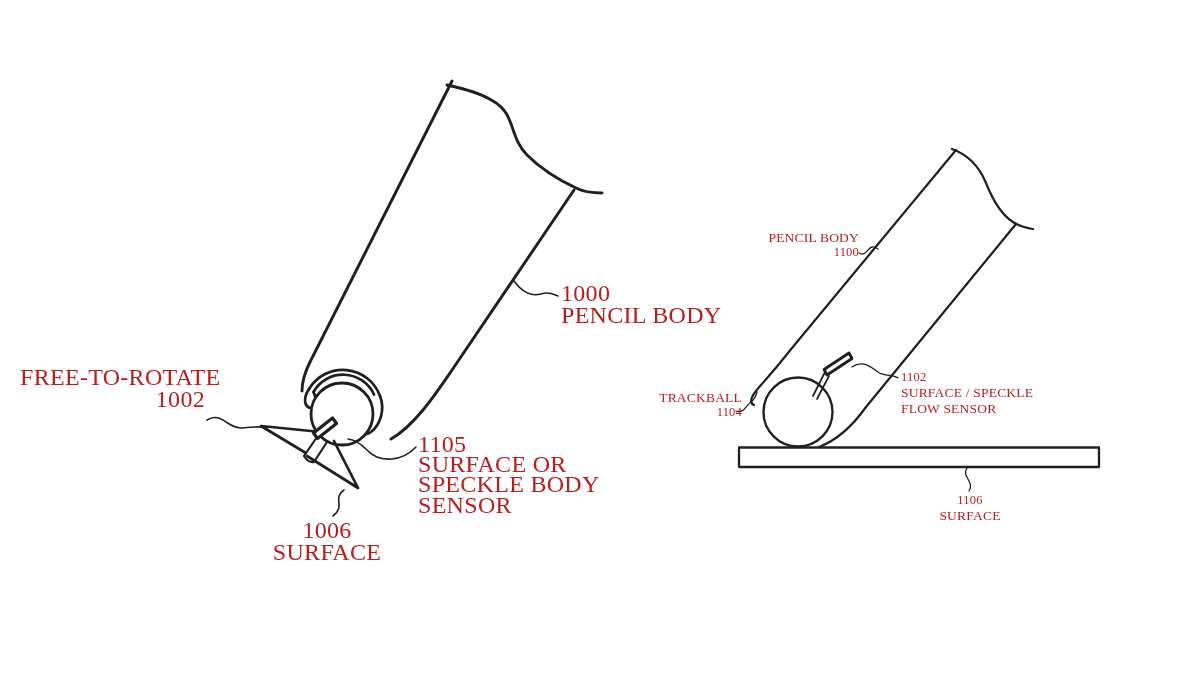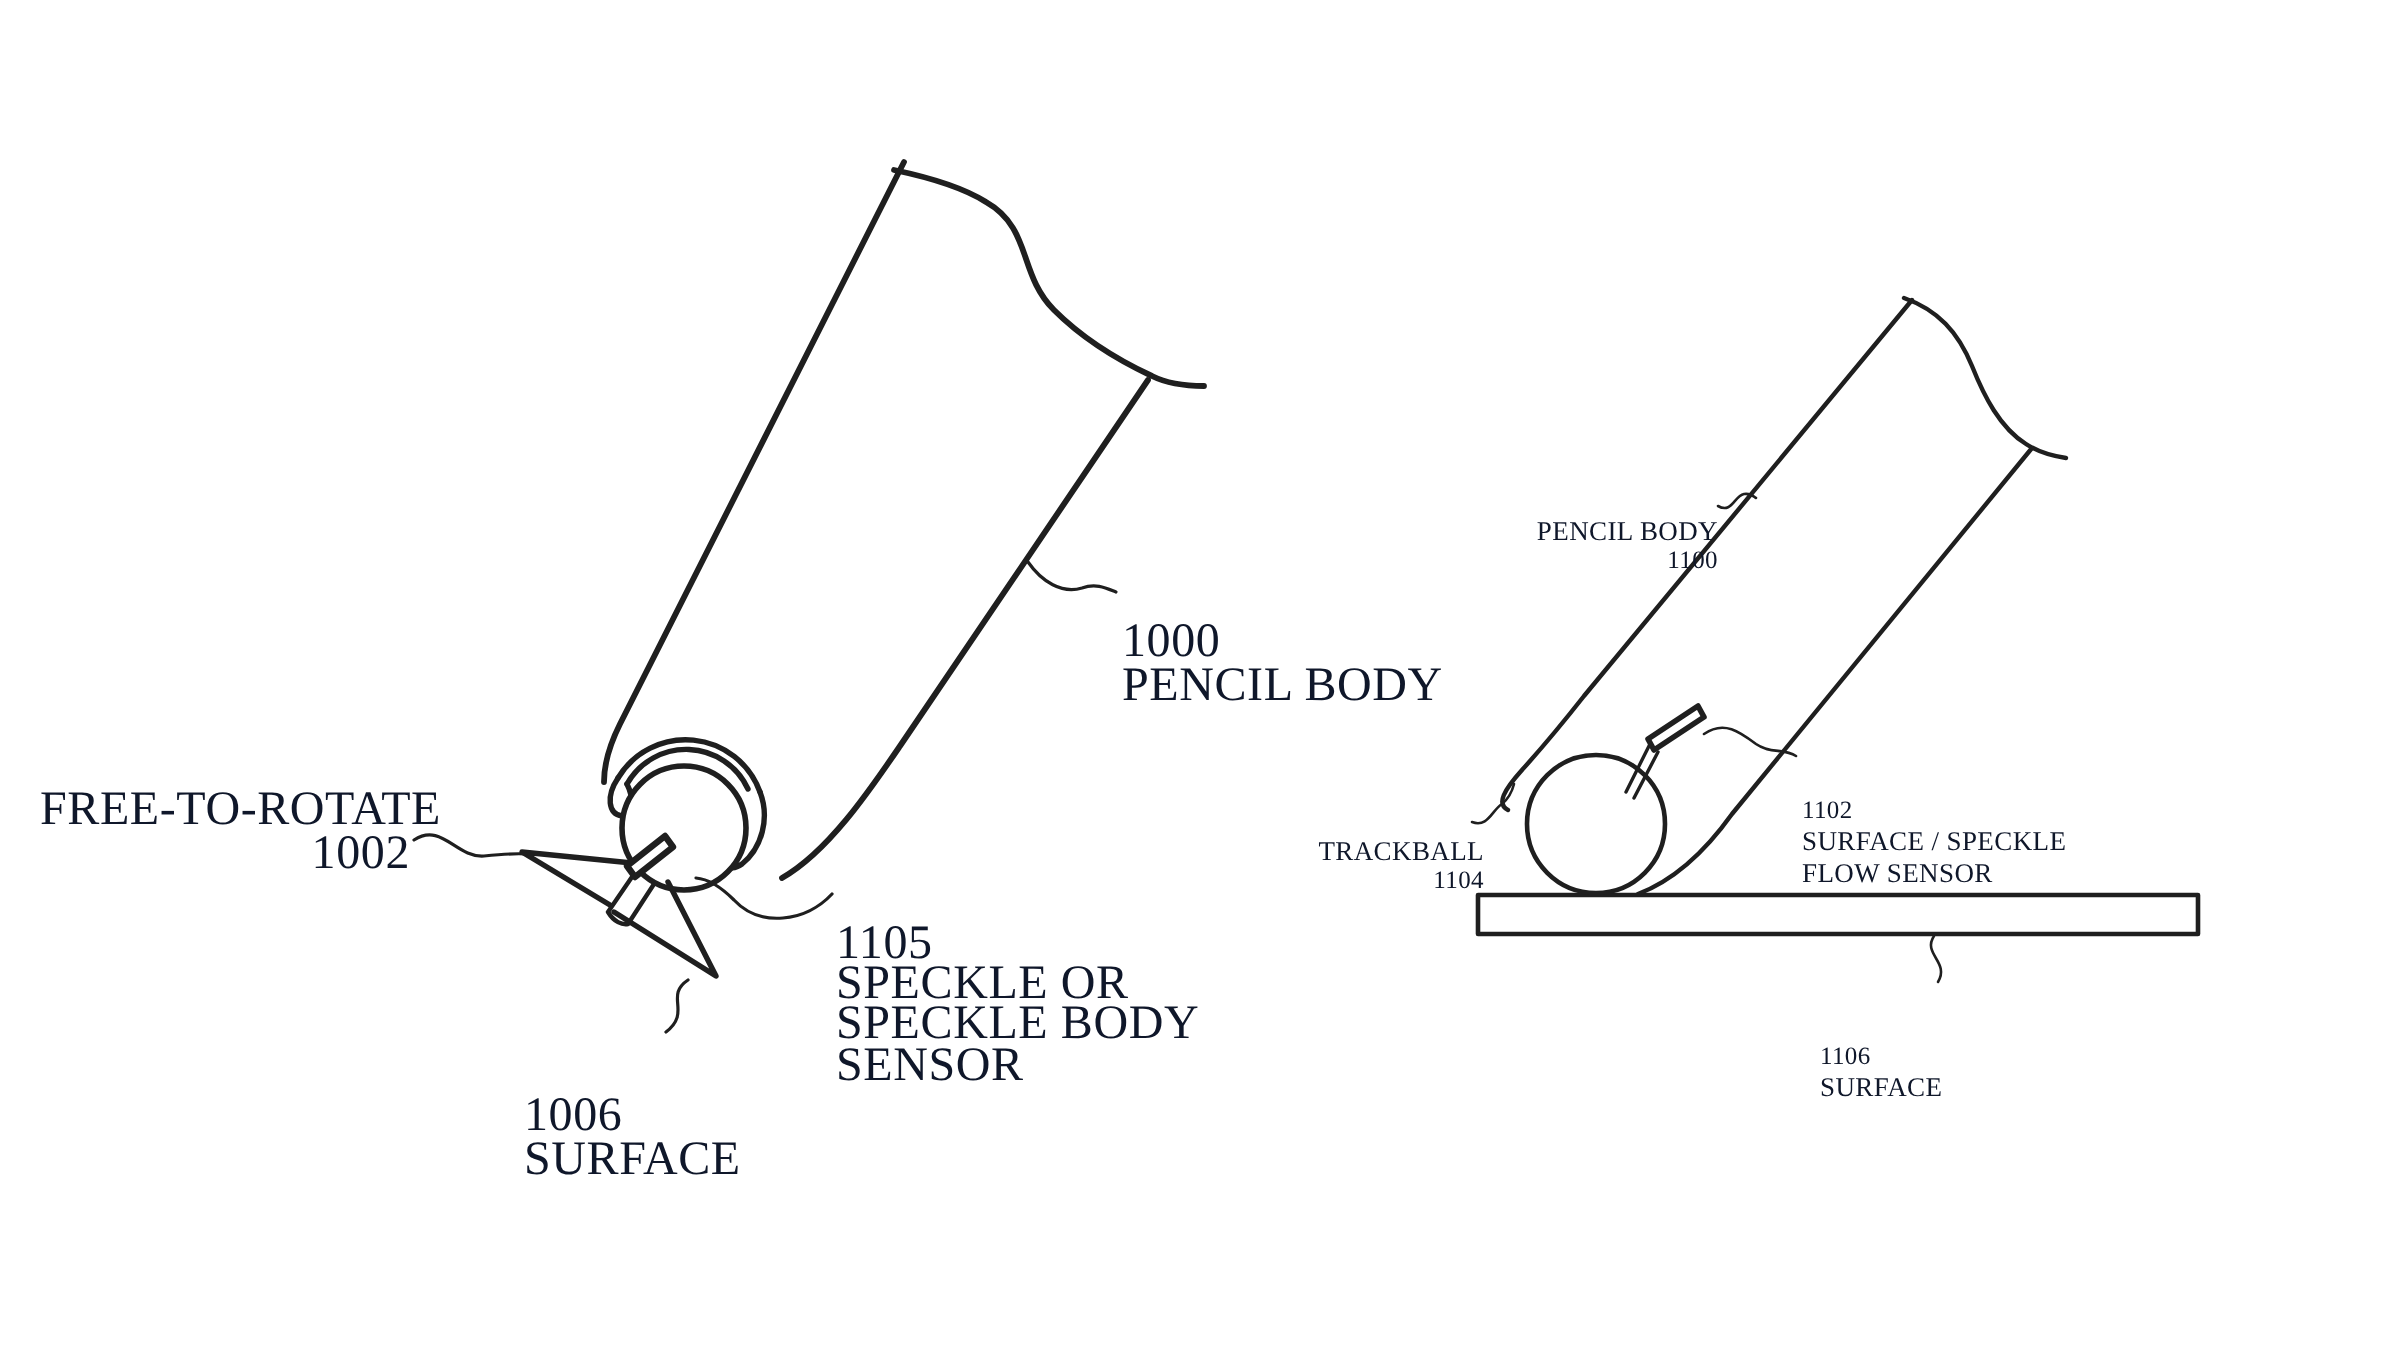--- a/index.html
+++ b/index.html
@@ -6,31 +6,30 @@
   #canvas{
     position:relative;
     width:1200px;height:675px;
     background:#ffffff;
     overflow:hidden;
     font-family:"Liberation Serif","DejaVu Serif",serif;
   }
   #art{position:absolute;left:0;top:0;}
   .lbl{
     position:absolute;
-    color:#0f172a;
+    color:#b91c1c;
     letter-spacing:0.3px;
     white-space:nowrap;
-    margin-top:28px;
   }
   .lbl span{display:block;}
   .big{font-size:24px;line-height:21.6px;}
   .small{font-size:13.5px;line-height:15.2px;letter-spacing:0.2px;}
   .ref-sm{font-size:12.5px;}
   .ra{text-align:right;}
-  .ca{text-align:left;}
+  .ca{text-align:center;}
   .pad-r{padding-right:10px;}
 </style>
 </head>
 <body>
 
 <div id="canvas">
 
   <svg id="art" width="1200" height="675" viewBox="0 0 1200 675" fill="none" stroke="#1f1f1f" stroke-linecap="round" stroke-linejoin="round">
 
     <g>
@@ -83,21 +82,21 @@
     <span class="pad-r">1002</span>
   </div>
 
   <div class="lbl big" style="left:561px;top:283px;">
     <span>1000</span>
     <span>PENCIL BODY</span>
   </div>
 
   <div class="lbl big" style="left:418px;top:434px;line-height:20.2px;">
     <span>1105</span>
-    <span>SPECKLE OR</span>
+    <span>SURFACE OR</span>
     <span>SPECKLE BODY</span>
     <span>SENSOR</span>
   </div>
 
   <div class="lbl big ca" style="left:262px;top:520px;width:130px;">
     <span>1006</span>
     <span>SURFACE</span>
   </div>
 
   <div class="lbl small ra" style="left:739px;top:230px;width:120px;">

